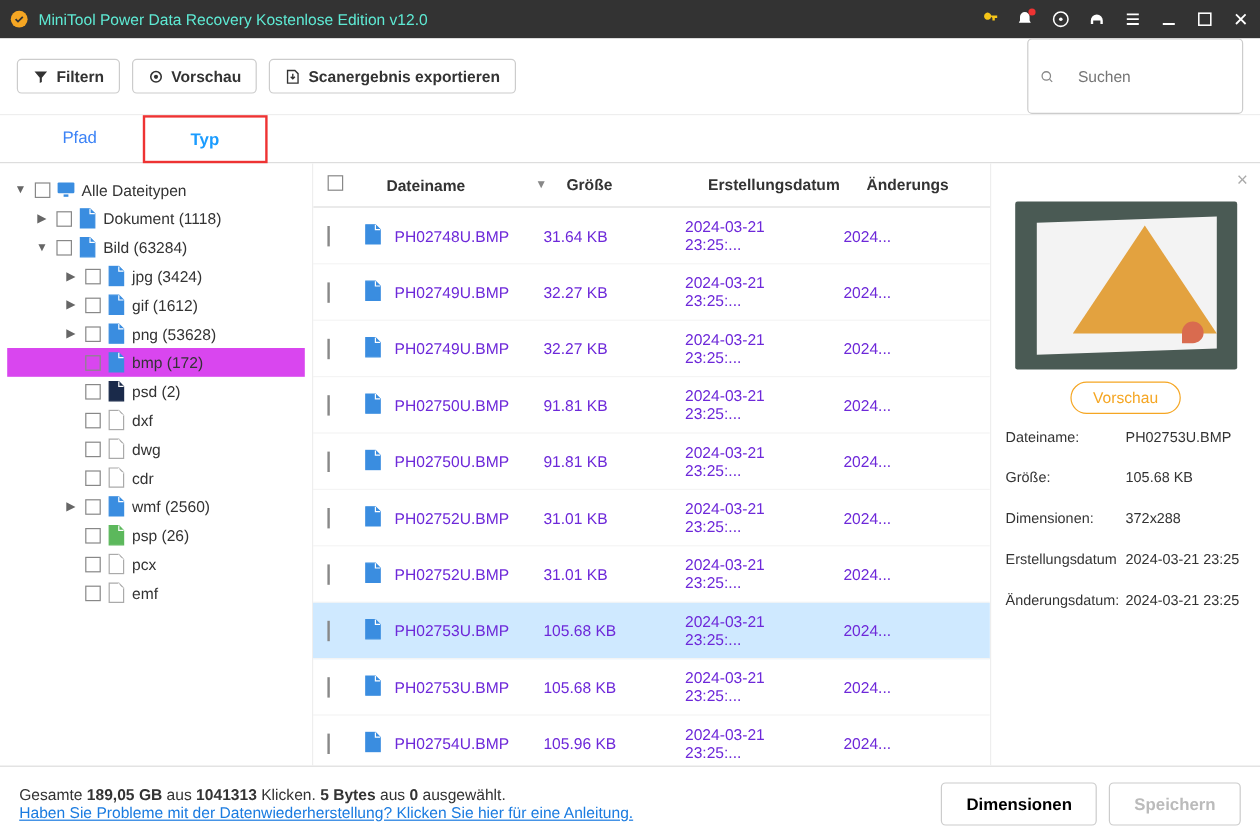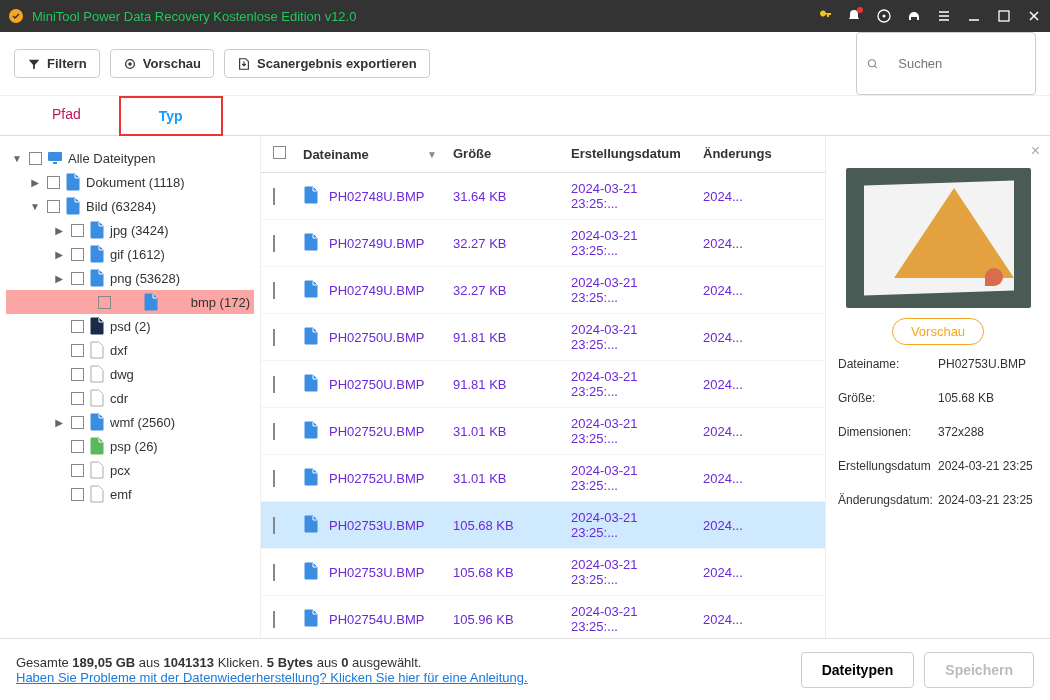--- a/index.html
+++ b/index.html
@@ -1,58 +1,58 @@
 <!DOCTYPE html>
 <html><head>
 <meta charset="utf-8">
 <style>
 * { box-sizing: border-box; margin: 0; padding: 0; font-family: "Segoe UI", Arial, sans-serif; }
 body { width: 1050px; height: 700px; background: #f5f5f5; overflow: hidden; }
 
 
-.titlebar { height: 32px; background: #333; color: #22c55e; display: flex; align-items: center; padding: 0 8px; font-size: 13px; }
+.titlebar { height: 32px; background: #333; color: #5eead4; display: flex; align-items: center; padding: 0 8px; font-size: 13px; }
 .titlebar .logo { width: 16px; height: 16px; margin-right: 8px; }
 .titlebar .title { flex: 1; }
 .titlebar .tb-icons { display: flex; gap: 14px; align-items: center; }
 .titlebar .tb-icon { width: 16px; height: 16px; cursor: pointer; display:flex; align-items:center; justify-content:center; position:relative;}
 .dot-red { position:absolute; top:-1px; right:-1px; width:6px;height:6px;background:#e33;border-radius:50%;}
 
 
 .appbody { background:#fff; height: 668px; display:flex; flex-direction:column; }
 
 
 .toolbar { height: 64px; padding: 8px 14px; display:flex; align-items:center; gap:10px; border-bottom:1px solid #eee;}
 .tbtn { border:1px solid #ccc; background:#fff; border-radius:4px; padding:6px 12px; font-size:13px; font-weight:600; display:flex; align-items:center; gap:6px; cursor:pointer; color:#333;}
 .tbtn svg { width:14px;height:14px; }
 .search { margin-left:auto; border:1px solid #ccc; border-radius:4px; padding:23px 10px; display:flex; align-items:center; gap:20px; width:180px;}
 .search input { border:none; outline:none; font-size:13px; width:100%; color:#555;}
 
 
 .tabs { display:flex; border-bottom:1px solid #ddd; padding:0 14px; }
-.tab { padding:10px 38px; font-size:14px; cursor:pointer; color:#be185d;}
+.tab { padding:10px 38px; font-size:14px; cursor:pointer; color:#3b82f6;}
 .tab.active { color:#1a9cff; border:2px solid #e33; border-bottom:2px solid #e33; margin-bottom:-1px; font-weight:600;}
 
 
 .main { flex:1; display:flex; overflow:hidden; }
 
 
 .tree { width:260px; padding:10px 6px; font-size:13px; color:#333; overflow-y:auto;}
 .trow { display:flex; align-items:center; padding:4px 4px; gap:5px; white-space:nowrap; cursor:pointer;}
 .trow .caret { width:14px; text-align:center; color:#666; font-size:10px;}
 .trow .cb { width:13px; height:13px; border:1px solid #888;}
 .trow .ic { width:16px; height:16px; display:flex; align-items:center; justify-content:center;}
-.trow.sel { background:#fca5a5;justify-content:space-between; }
+.trow.sel { background:#d946ef; }
 .ind1{padding-left:22px;} .ind2{padding-left:46px;}
 
 
 .filewrap { flex:1; display:flex; border-left:1px solid #eee; overflow:hidden;}
 .files { flex:1; overflow:hidden; display:flex; flex-direction:column; }
 .fhdr { display:flex; border-bottom:1px solid #ddd; font-weight:600; font-size:13px; color:#333; padding:0 4px;}
 .fcol { padding:10px 8px; }
-.c-cb{width:30px;} .c-name{width:150px; display:flex;align-items:center;gap:4px;} .c-size{width:118px;} .c-cr{width:132px;} .c-md{width:70px;}
+.c-cb{width:30px;} .c-name{width:150px; display:flex;align-items:center;gap:4px;margin-left:19px;} .c-size{width:118px;} .c-cr{width:132px;} .c-md{width:70px;}
 .flist { flex:1; overflow-y:auto;}
 .frow { display:flex; align-items:center; font-size:13px; color:#6d28d9; border-bottom:1px solid #f4f4f4; padding:0 4px;}
 .frow .fcol{ padding:8px 8px;}
 .frow .cb { width:13px;height:13px;border:1px solid #888;}
 .frow.sel { background:#cfe9ff;}
 .flist::-webkit-scrollbar{width:8px;} .flist::-webkit-scrollbar-thumb{background:#bbb;border-radius:4px;}
 
 
 .preview { width:225px; padding:10px 12px; font-size:12.5px; color:#333; border-left:1px solid #eee; position:relative;}
 .preview .close { position:absolute; top:6px; right:10px; color:#aaa; cursor:pointer; font-size:16px;}
@@ -498,18 +498,18 @@
 
 <div class="footer">
   <div class="txt">
     <div>
       <span>Gesamte </span><b>189,05 GB</b><span> aus </span><b>1041313</b><span> Klicken.  </span>
       <b>5 Bytes</b><span> aus </span><b>0</b><span> ausgewählt.</span>
     </div>
     <a class="link">Haben Sie Probleme mit der Datenwiederherstellung? Klicken Sie hier für eine Anleitung.</a>
   </div>
   <div class="fbtns">
-    <button class="fbtn">Dateitypen</button>
+    <button class="fbtn">Dimensionen</button>
     <button class="fbtn disabled">Speichern</button>
   </div>
 </div>
 
 </div>
 
 </body></html>

